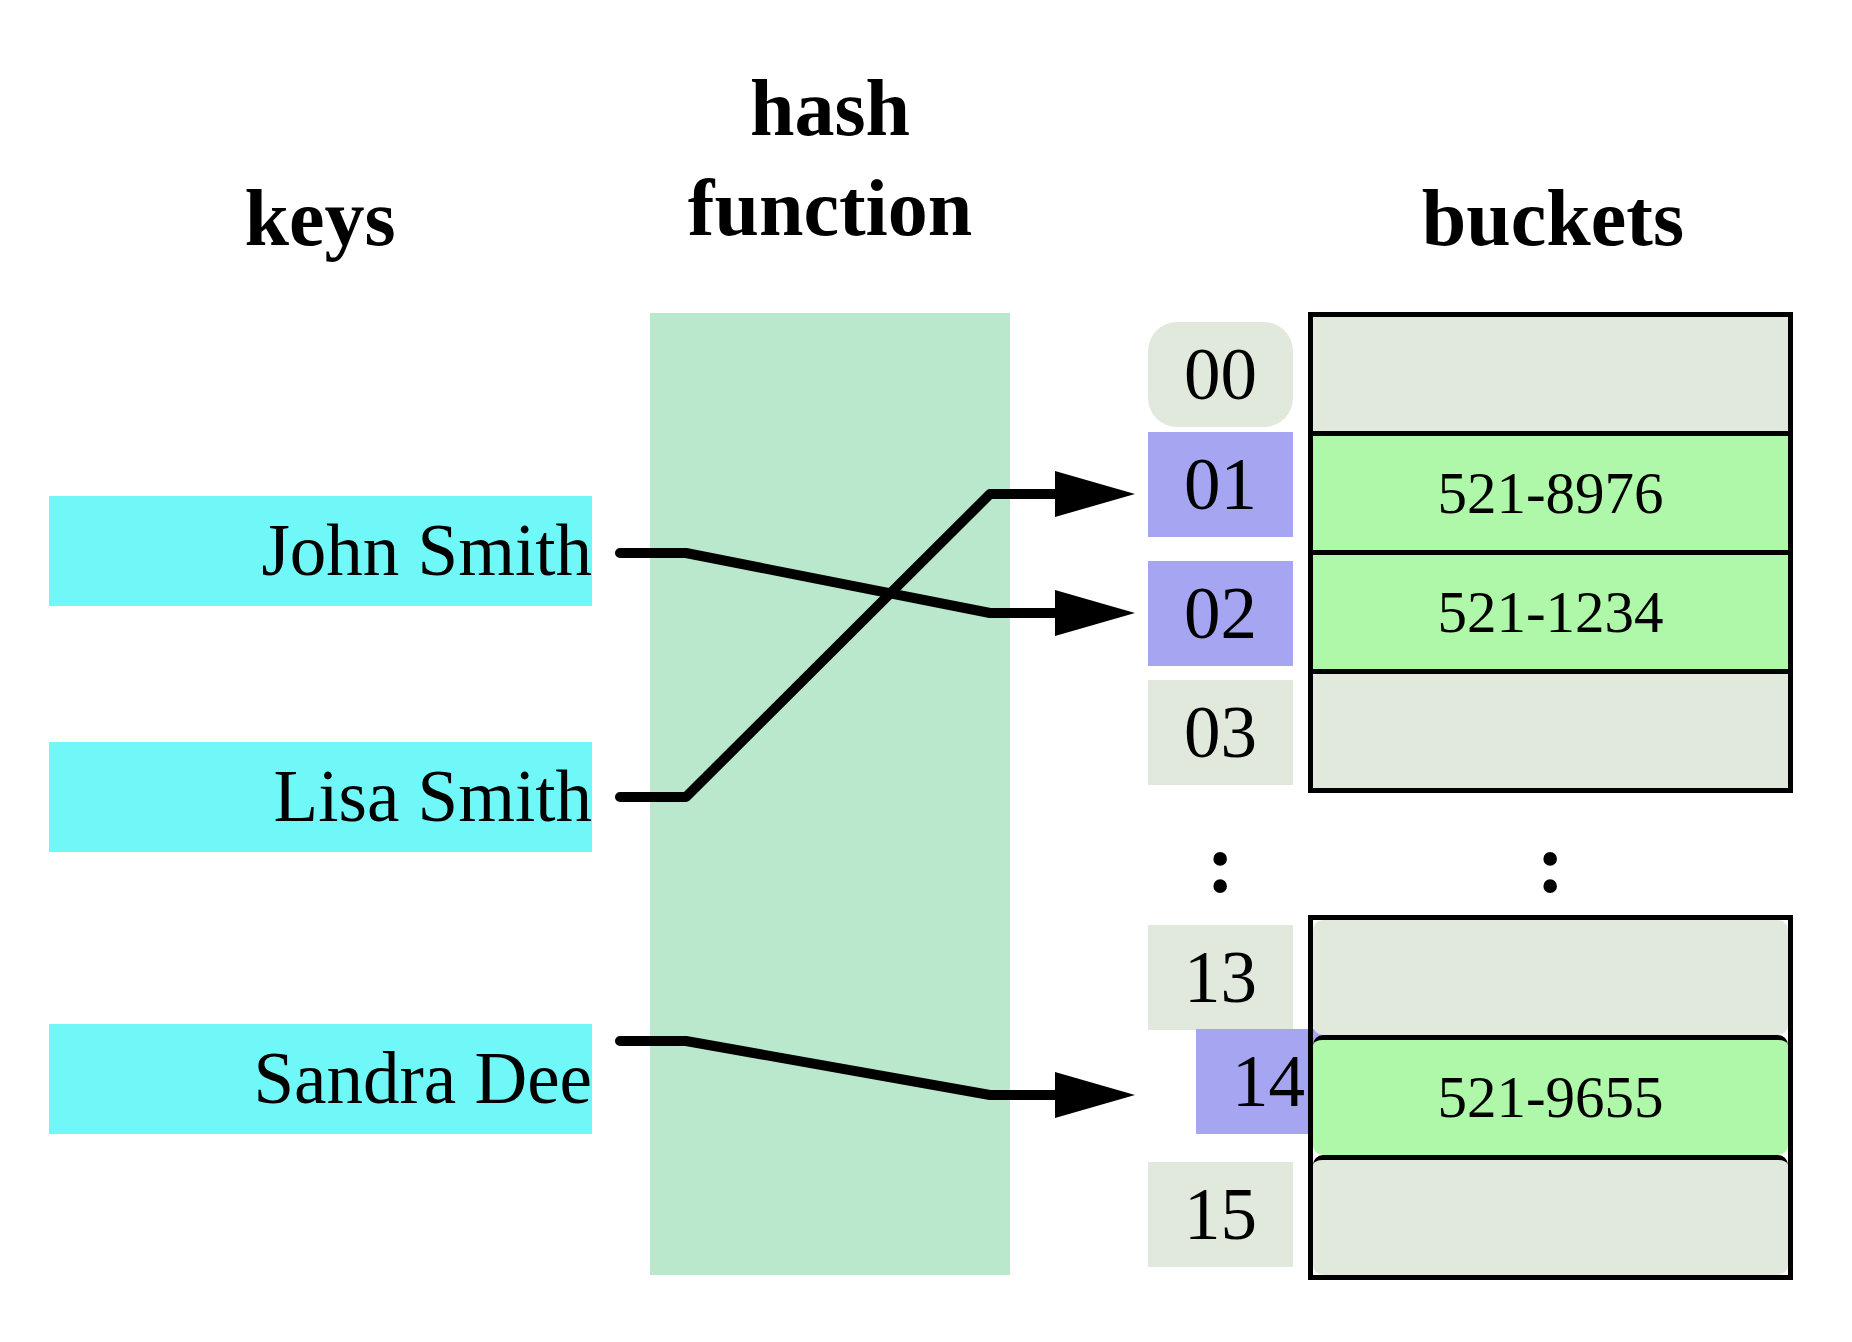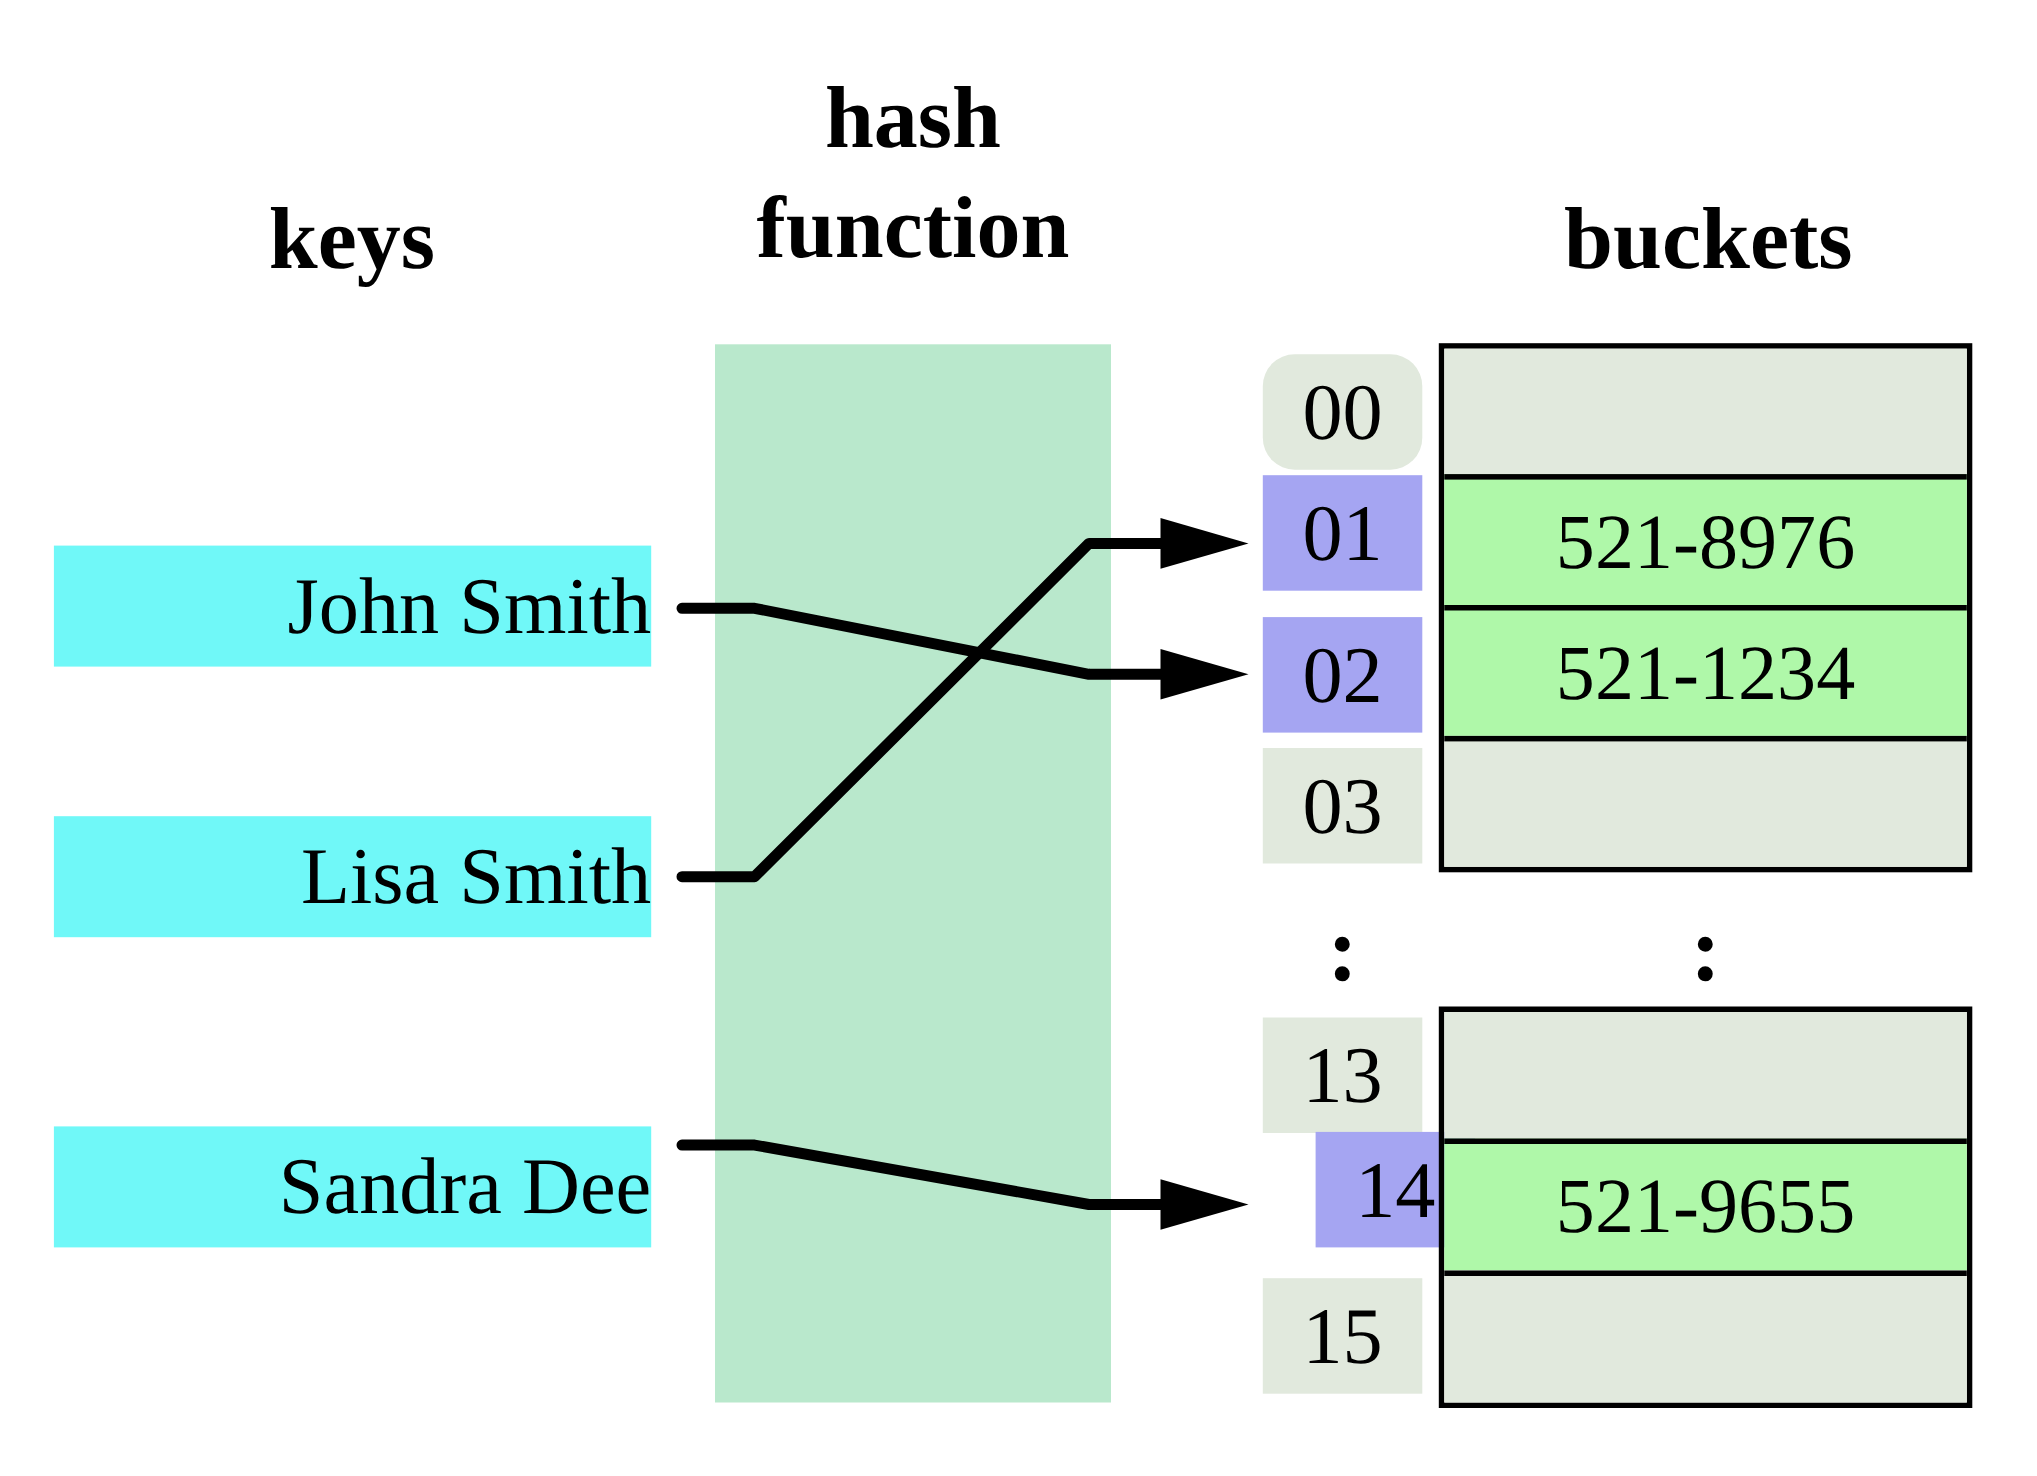--- a/index.html
+++ b/index.html
@@ -70,28 +70,28 @@
     position:absolute;
     left:1308px;width:485px;
     border:5px solid #000;
     box-sizing:border-box;
   }
   #bucket-table-top{top:312px;height:481px;}
   #bucket-table-bottom{top:915px;height:365px;}
   .bucket-row{
     background:var(--bucket-empty,#E1E9DD);
     border-top:5px solid #000;
-    font-size:71px;
+    font-size:59px;
     text-align:center;
     white-space:nowrap;
     overflow:hidden;
   }
   .bucket-row:first-child{border-top:none;}
   #bucket-table-top .bucket-row{height:114px;line-height:114px;}
-  #bucket-table-bottom .bucket-row{height:115px;line-height:115px;}
+  #bucket-table-bottom .bucket-row{height:115px;line-height:115px;border-radius:10px;}
   .bucket-row.filled{background:var(--bucket-filled,#AFF8A9);}
 
   #arrow-layer{position:absolute;left:0;top:0;width:1852px;height:1342px;}
   #arrow-layer path{
     fill:none;
     stroke:var(--line,#000);
     stroke-width:10px;
     stroke-linecap:round;
     stroke-linejoin:round;
   }

